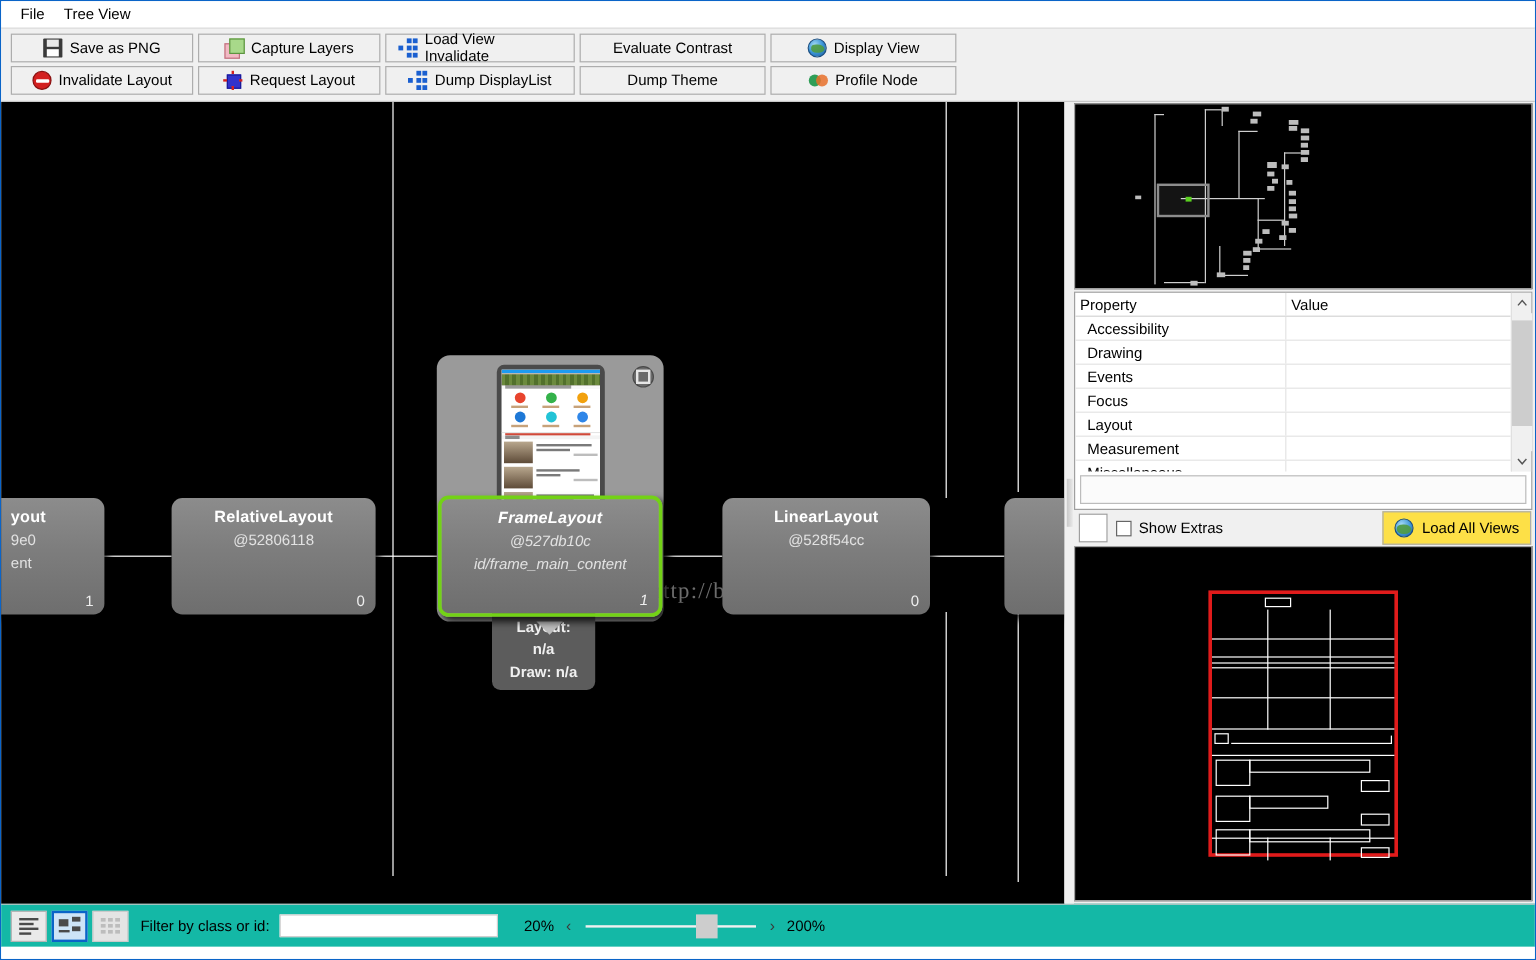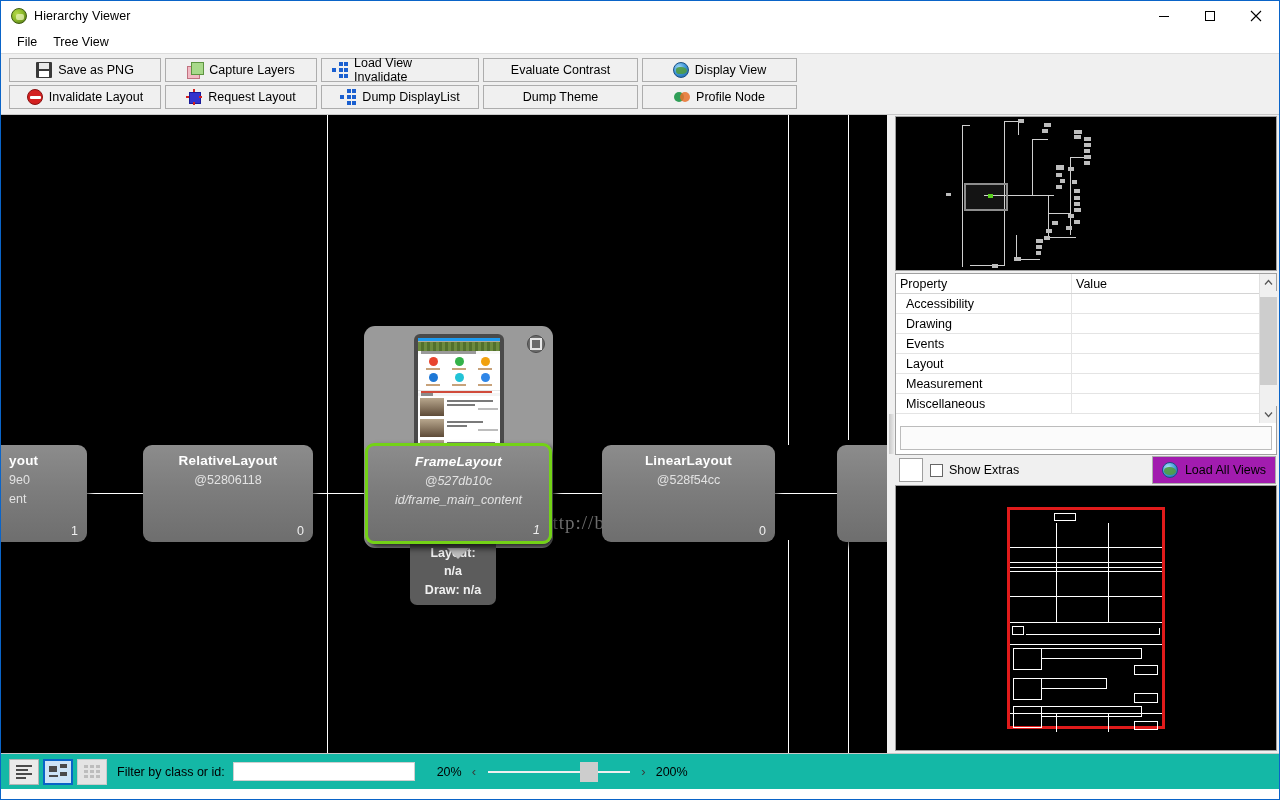--- a/index.html
+++ b/index.html
@@ -357,21 +357,21 @@
     height:30px; min-height:30px;
     display:flex; align-items:center; gap:7px;
     padding:0 3px 0 4px;
   }
   .color-swatch { width:24px; height:24px; background:#ffffff; border:1px solid #9e9e9e; }
   .chk-wrap { display:flex; align-items:center; gap:6px; font-size:12.5px; color:#000; }
   .chk-box { width:13px; height:13px; border:1px solid #666; background:#fff; }
   .load-all {
     margin-left:auto; height:28px; padding:0 9px;
     display:flex; align-items:center; gap:7px;
-    background:#a21caf; border:1px solid #adadad;
+    background:#fde047; border:1px solid #adadad;
     font-size:12.5px; color:#000;
   }
 
   .wire-wrap {
     flex:1; margin:0 2px 2px 0;
     background:#000; border:1px solid #a0a0a0;
     position:relative; overflow:hidden;
     display:flex; align-items:center; justify-content:center;
   }
   .wire {
@@ -412,41 +412,20 @@
   .slider .track { position:absolute; left:16px; right:16px; top:10px; height:2px; background:#f0f0f0; }
   .slider .thumb { position:absolute; left:108px; top:1px; width:18px; height:20px; background:#cdcdcd; }
 
   .bottom-strip { height:10px; background:#ffffff; }
 </style>
 </head>
 <body>
 
 <div id="app">
 
-  <div class="titlebar">
-    <div class="app-icon"></div>
-    <div class="title-text">Hierarchy Viewer</div>
-    <div class="win-controls">
-      <div class="win-btn">
-        <svg width="12" height="12" viewBox="0 0 12 12">
-            <rect x="1" y="6" width="10" height="1" fill="#000"></rect>
-          </svg>
-      </div>
-      <div class="win-btn">
-        <svg width="12" height="12" viewBox="0 0 12 12">
-            <rect x="1.5" y="1.5" width="9" height="9" fill="none" stroke="#000" stroke-width="1"></rect>
-          </svg>
-      </div>
-      <div class="win-btn">
-        <svg width="12" height="12" viewBox="0 0 12 12">
-            <path d="M1,1 L11,11 M11,1 L1,11" stroke="#000" stroke-width="1.1" fill="none"></path>
-          </svg>
-      </div>
-    </div>
-  </div>
 
   <div class="menubar">
     <div class="menu-item">File</div>
     <div class="menu-item">Tree View</div>
   </div>
 
   <div class="toolbar">
     <div class="tb-row">
       <div class="tb-btn w1">
         <span class="tb-ico ico-save"></span>
@@ -721,20 +700,24 @@
             </div>
             <div class="prop-row">
               <div class="prop-c1">Drawing</div>
               <div class="prop-c2"></div>
             </div>
             <div class="prop-row">
               <div class="prop-c1">Events</div>
               <div class="prop-c2"></div>
             </div>
             <div class="prop-row">
+              <div class="prop-c1">Focus</div>
+              <div class="prop-c2"></div>
+            </div>
+            <div class="prop-row">
               <div class="prop-c1">Layout</div>
               <div class="prop-c2"></div>
             </div>
             <div class="prop-row">
               <div class="prop-c1">Measurement</div>
               <div class="prop-c2"></div>
             </div>
             <div class="prop-row">
               <div class="prop-c1">Miscellaneous</div>
               <div class="prop-c2"></div>

